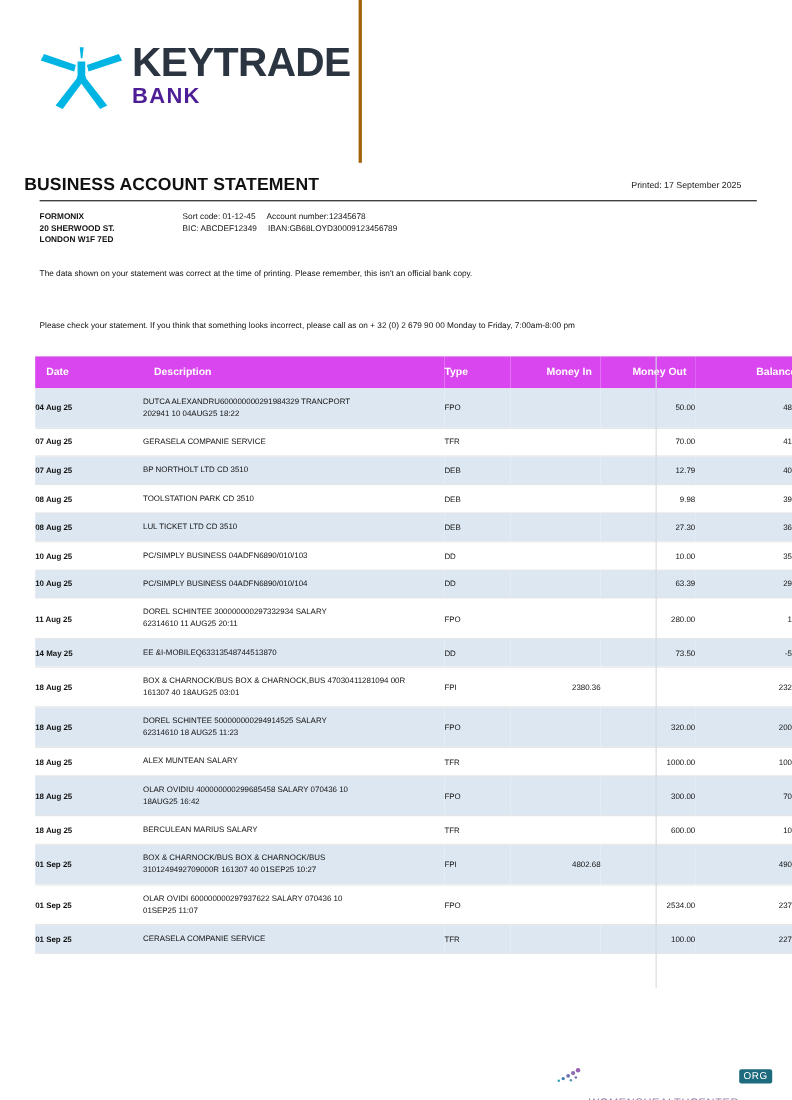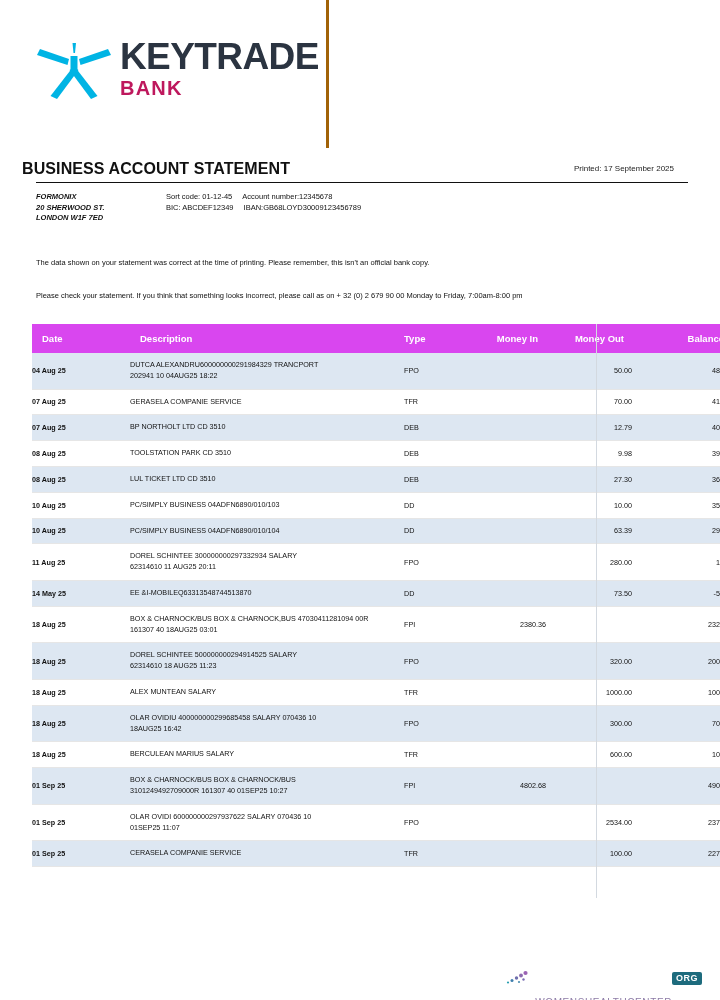--- a/index.html
+++ b/index.html
@@ -42,21 +42,21 @@
     font-size: 37px;
     font-weight: bold;
     letter-spacing: -0.6px;
     color: #2b3441;
     font-family: "Liberation Sans", sans-serif;
   }
   #logo-sub {
     font-size: 20px;
     font-weight: bold;
     letter-spacing: 1.2px;
-    color: #be185d;
+    color: #4c1d95;
     margin-top: 3px;
   }
 
   
   #title-row {
     position: absolute;
     left: 22px; top: 160px;
     width: 652px;
   }
   #page-title {
@@ -82,34 +82,34 @@
 
   
   #account-block {
     position: absolute;
     left: 36px; top: 192px;
     width: 652px;
     font-size: 7.5px;
     line-height: 1.42;
   }
   #acct-holder { position: absolute; left: 0; top: 0; font-weight: bold; color: #111; }
-  #acct-holder div { white-space: nowrap; font-style: italic; }
+  #acct-holder div { white-space: nowrap; }
   #acct-ids { position: absolute; left: 130px; top: 0; color: #111; }
   #acct-ids .line { white-space: nowrap; }
   #acct-ids .gap { display: inline-block; width: 10px; }
 
   
   .notice {
     position: absolute;
     left: 36px;
     font-size: 7.5px;
     color: #111;
     white-space: nowrap;
   }
-  #notice-1 { top: 258px; }
+  #notice-1 { top: 244px; }
   #notice-2 { top: 291px; }
 
   
   #txn-table {
     position: absolute;
     left: 32px; top: 324px;
     width: 656px;
     border-collapse: collapse;
     table-layout: fixed;
   }
@@ -170,21 +170,21 @@
     font-size: 10px;
     letter-spacing: 0.6px;
     color: #8d7ba6;
     margin-top: 48px;
   }
   #wm-badge {
     margin-left: 0;
     background: #1d6b7d;
     color: #ffffff;
     font-size: 9px;
-    font-weight: bold;
+    font-weight: normal;
     letter-spacing: 0.5px;
     padding: 1px 4px 2px 4px;
     border-radius: 2px;
     text-align: center;
   }
 </style>
 </head>
 <body>
 
 <div id="logo-area">

